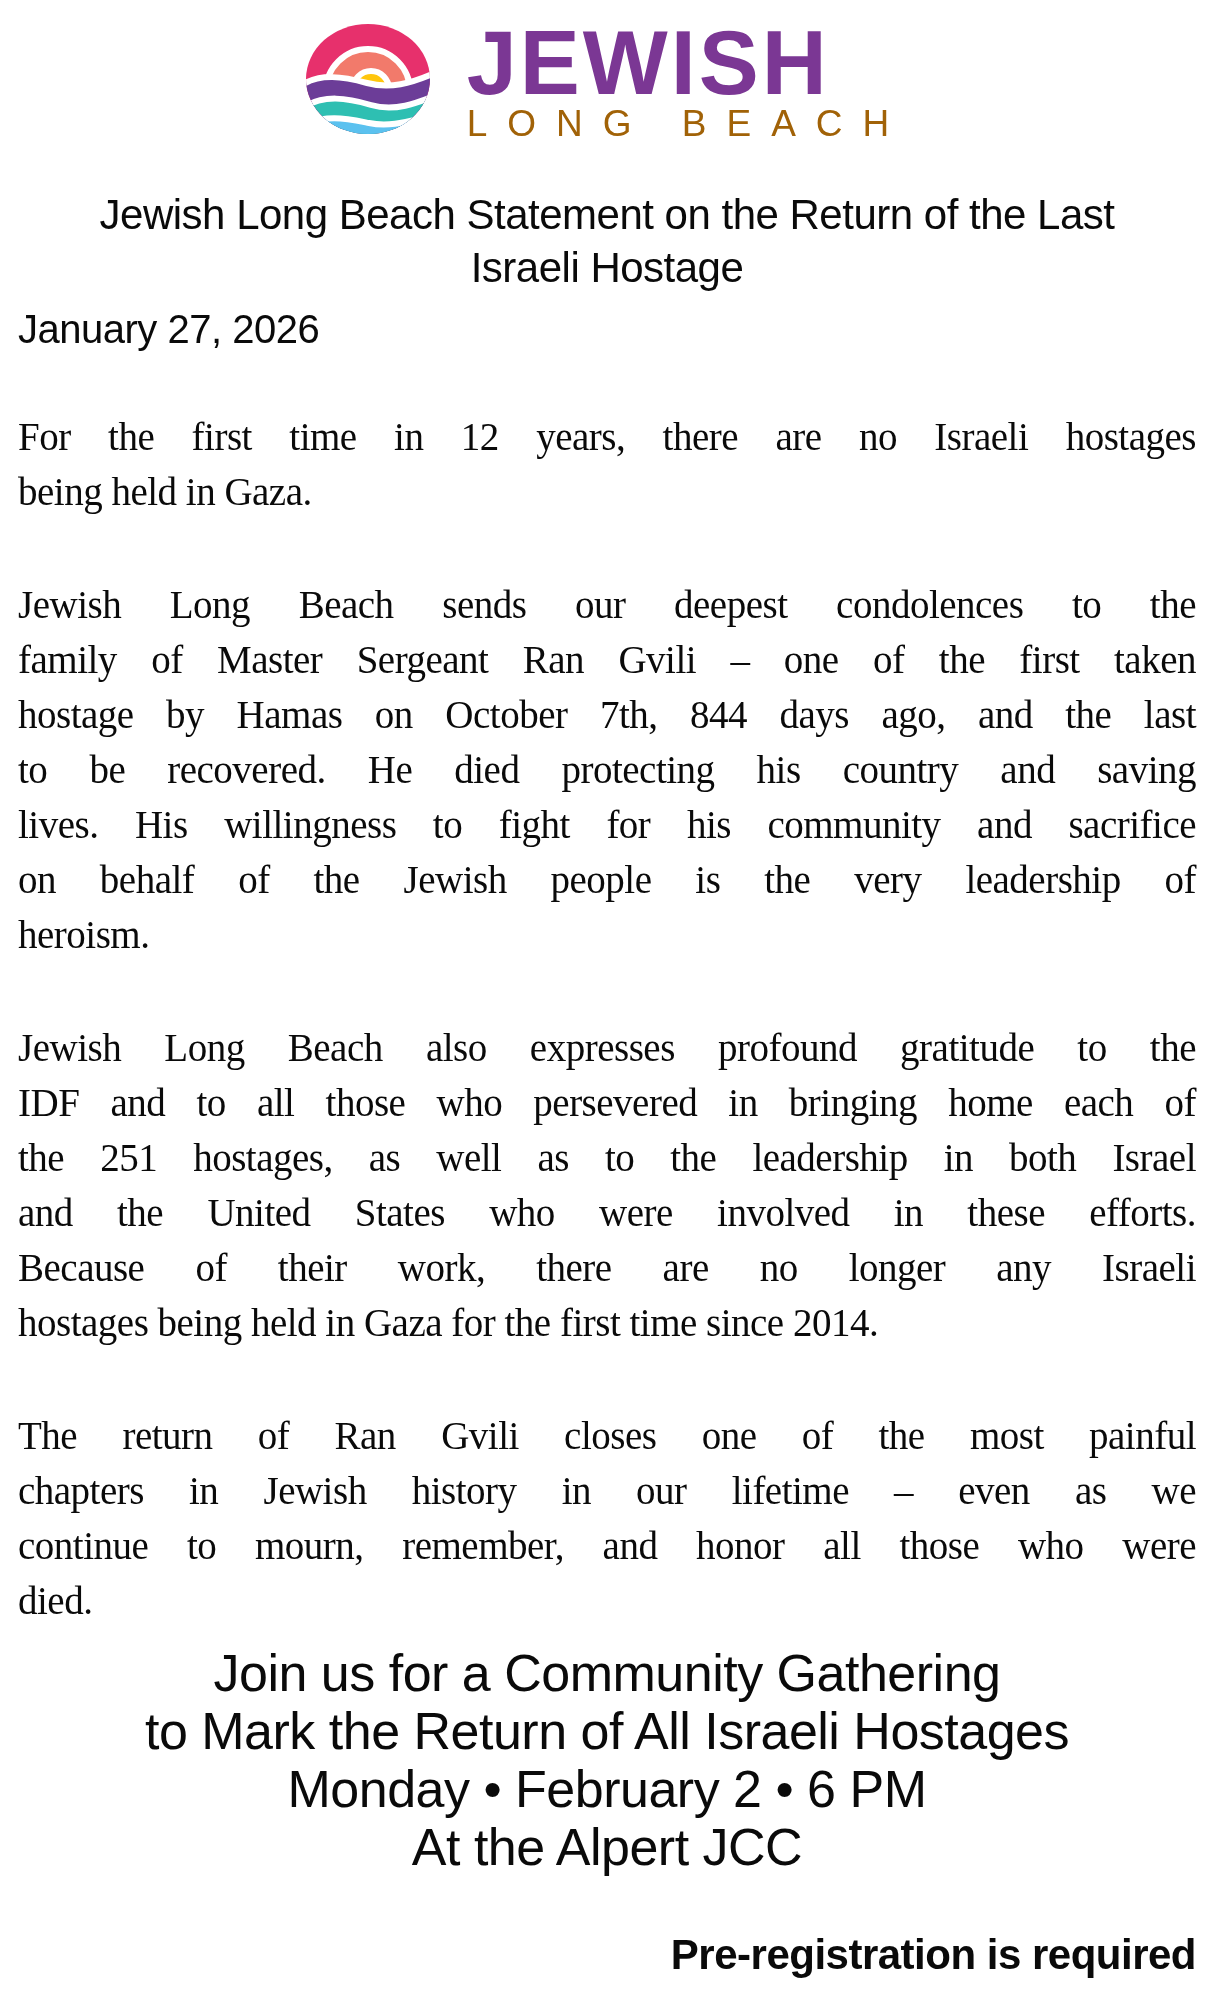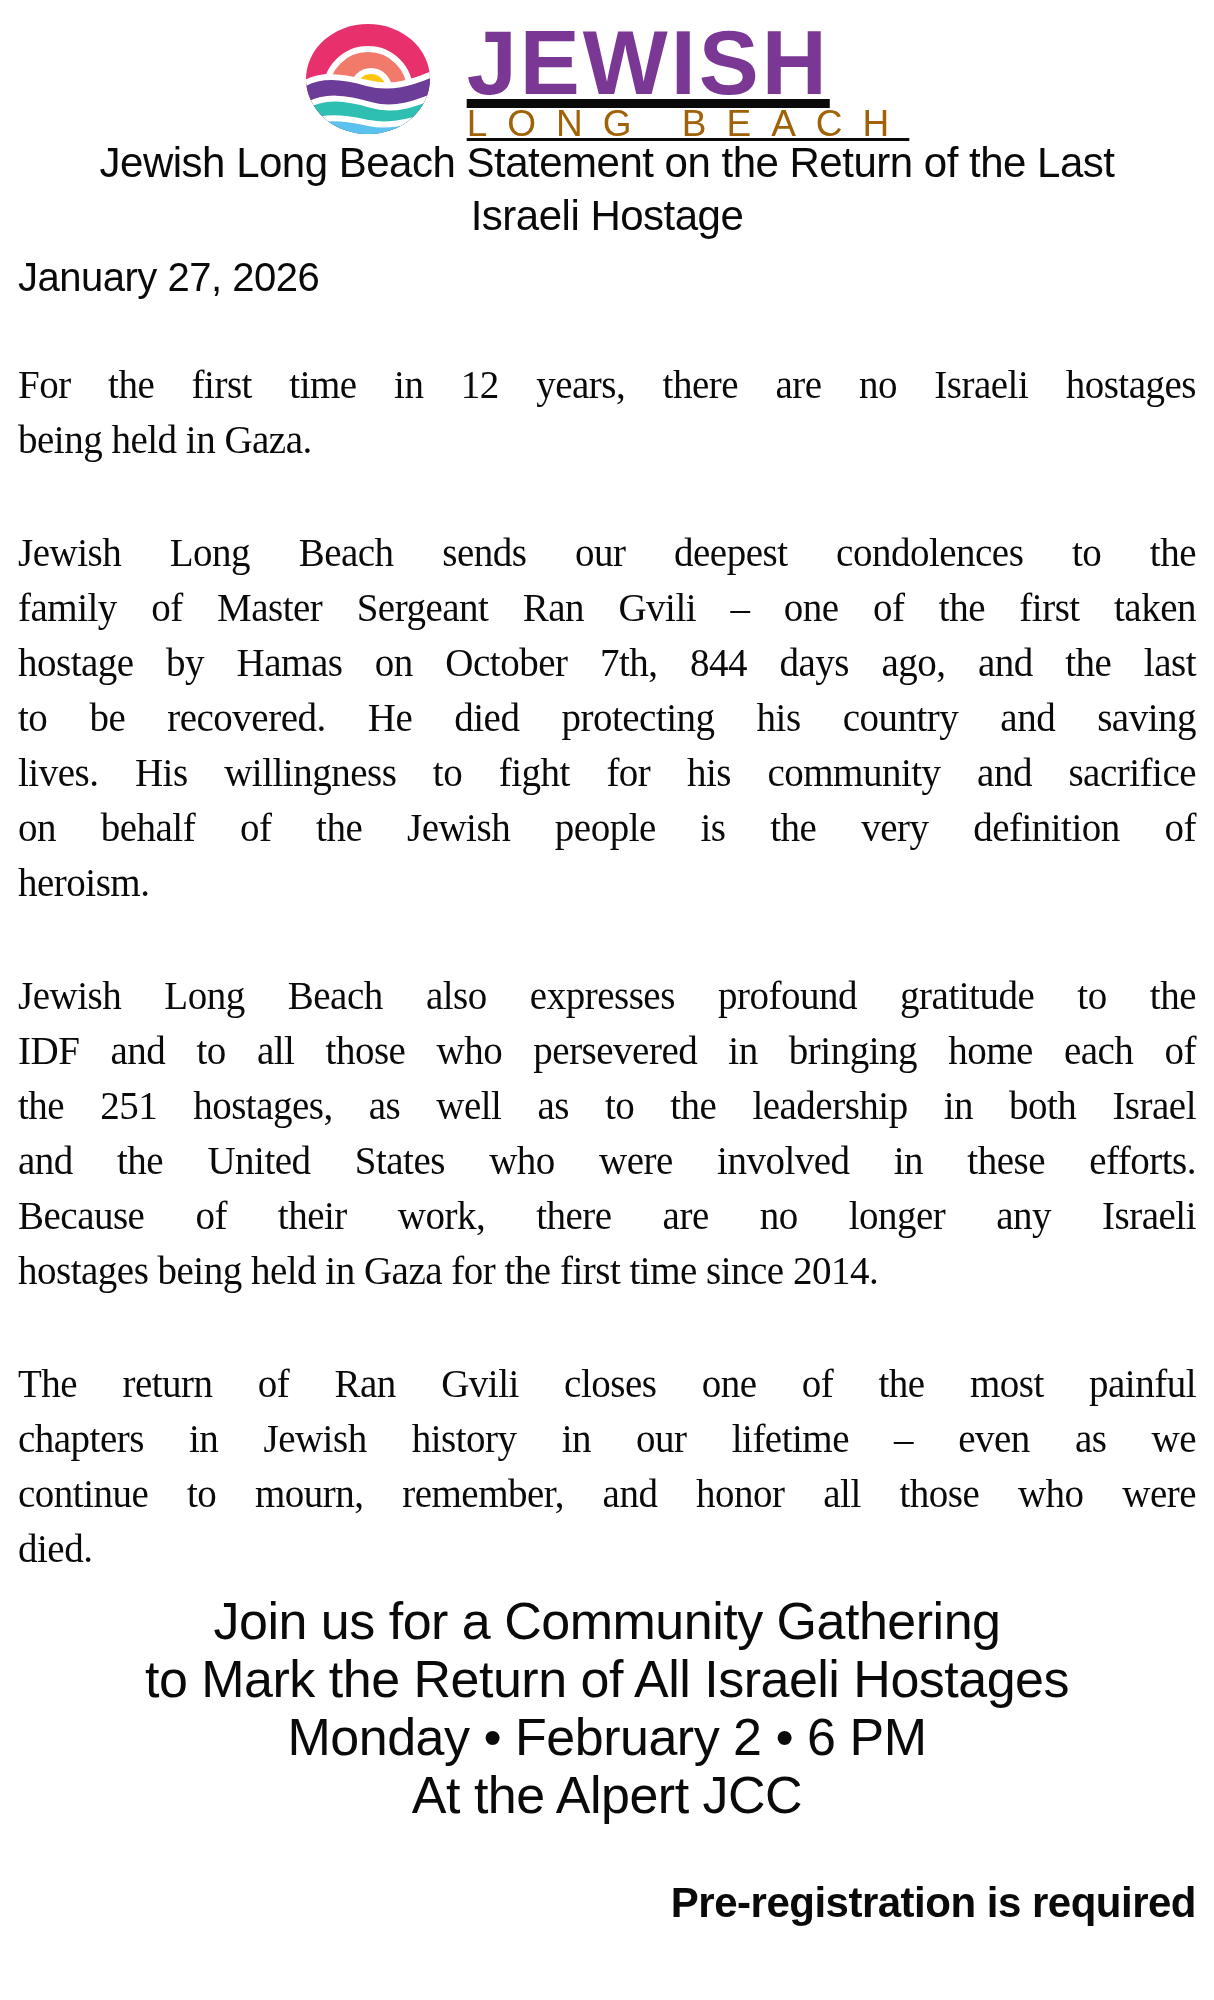--- a/index.html
+++ b/index.html
@@ -14,21 +14,20 @@
   .page { width: 1214px; height: 2000px; padding: 0 18px; }
 
   
   .logo-row {
     display: flex;
     justify-content: center;
     align-items: flex-start;
     gap: 36px;
     padding-top: 22px;
     height: 136px;
-    text-decoration: underline;
   }
   .logo-icon { display: block; }
   .logo-text { display: flex; flex-direction: column; }
   .logo-jewish {
     font-size: 90px;
     font-weight: bold;
     color: #7b3794;
     letter-spacing: 3px;
     line-height: 82px;
   }
@@ -37,20 +36,21 @@
     font-weight: normal;
     color: #a16207;
     letter-spacing: 20px;
     line-height: 34px;
     margin-top: 3px;
     white-space: nowrap;
   }
 
   
   .title {
+    margin-top: 52px;
     text-align: center;
     font-size: 42px;
     font-weight: normal;
     line-height: 53px;
     letter-spacing: -0.5px;
   }
   .title .tl { display: block; }
   .date {
     margin-top: 8px;
     font-size: 40px;
@@ -132,21 +132,21 @@
       <span class="jline">For the first time in 12 years, there are no Israeli hostages</span>
       <span class="jline last">being held in Gaza.</span>
     </p>
 
     <p class="para">
       <span class="jline">Jewish Long Beach sends our deepest condolences to the</span>
       <span class="jline">family of Master Sergeant Ran Gvili – one of the first taken</span>
       <span class="jline">hostage by Hamas on October 7th, 844 days ago, and the last</span>
       <span class="jline">to be recovered. He died protecting his country and saving</span>
       <span class="jline">lives. His willingness to fight for his community and sacrifice</span>
-      <span class="jline">on behalf of the Jewish people is the very definition of</span>
+      <span class="jline">on behalf of the Jewish people is the very leadership of</span>
       <span class="jline last">heroism.</span>
     </p>
 
     <p class="para">
       <span class="jline">Jewish Long Beach also expresses profound gratitude to the</span>
       <span class="jline">IDF and to all those who persevered in bringing home each of</span>
       <span class="jline">the 251 hostages, as well as to the leadership in both Israel</span>
       <span class="jline">and the United States who were involved in these efforts.</span>
       <span class="jline">Because of their work, there are no longer any Israeli</span>
       <span class="jline last">hostages being held in Gaza for the first time since 2014.</span>

